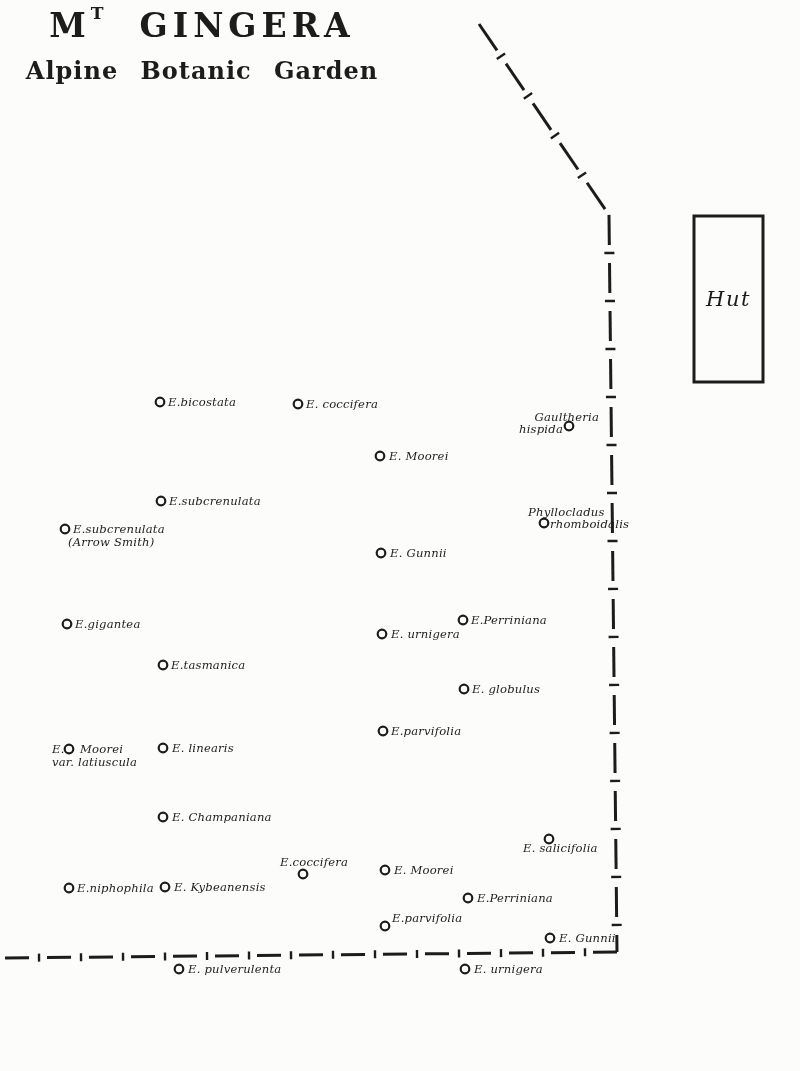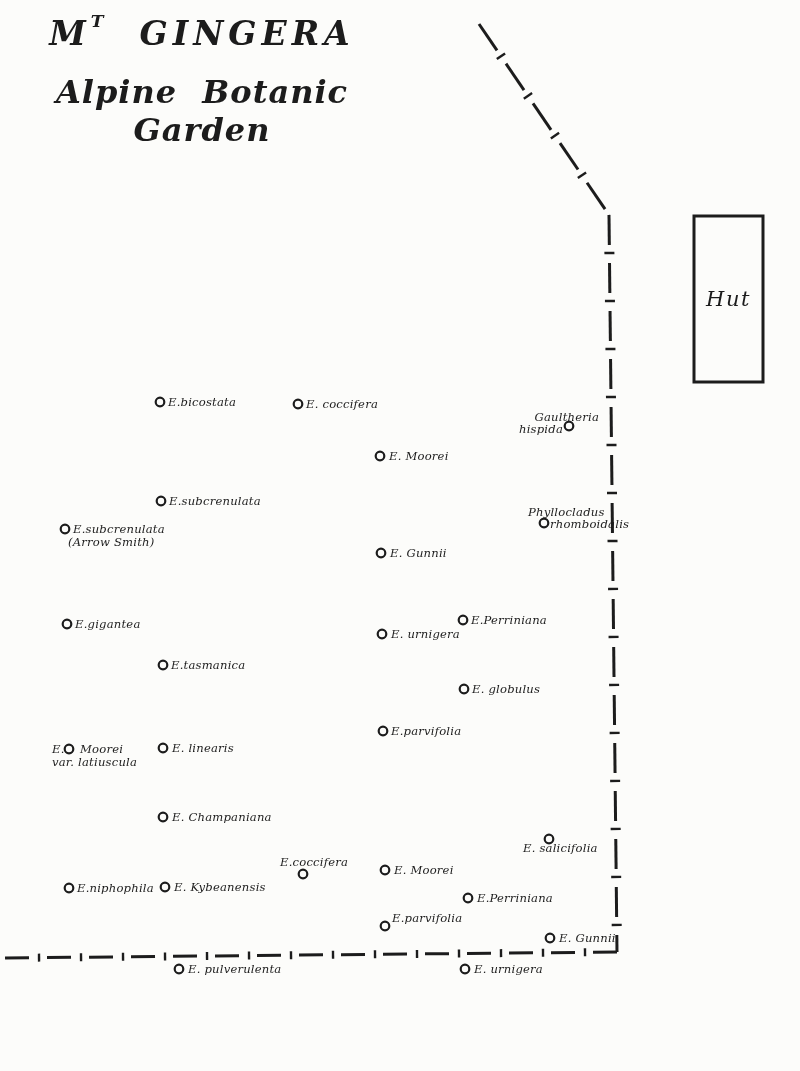--- a/index.html
+++ b/index.html
@@ -5,27 +5,27 @@
   html,body{margin:0;padding:0;}
   .page{
     position:relative;
     width:800px;height:1071px;
     background:#fcfcfa;
     overflow:hidden;
     font-family:"DejaVu Serif", serif;
     color:#1c1c1c;
   }
   .title{
-    position:absolute;left:0;top:12px;width:404px;
-    text-align:center;font-style:italic;font-weight:bold;
+    position:absolute;left:0;top:4px;width:404px;
+    text-align:center;font-weight:bold;
   }
   .title-line1{font-size:33px;letter-spacing:5px;line-height:1.05;}
   .title-line1 .gap{display:inline-block;width:36px;}
   .title-line1 sup{font-size:0.52em;letter-spacing:0;vertical-align:18px;}
-  .title-line2{font-size:32px;letter-spacing:1px;word-spacing:13px;margin-top:21px;}
+  .title-line2{font-size:24px;letter-spacing:1px;word-spacing:13px;margin-top:12px;}
   svg{position:absolute;left:0;top:0;}
   svg text{
     font-family:"DejaVu Serif", serif;
     font-style:italic;
     font-size:11.6px;
     letter-spacing:0.2px;
     fill:#1c1c1c;
   }
   svg text.hut-label{font-size:21px;letter-spacing:1.5px;}
 </style>

